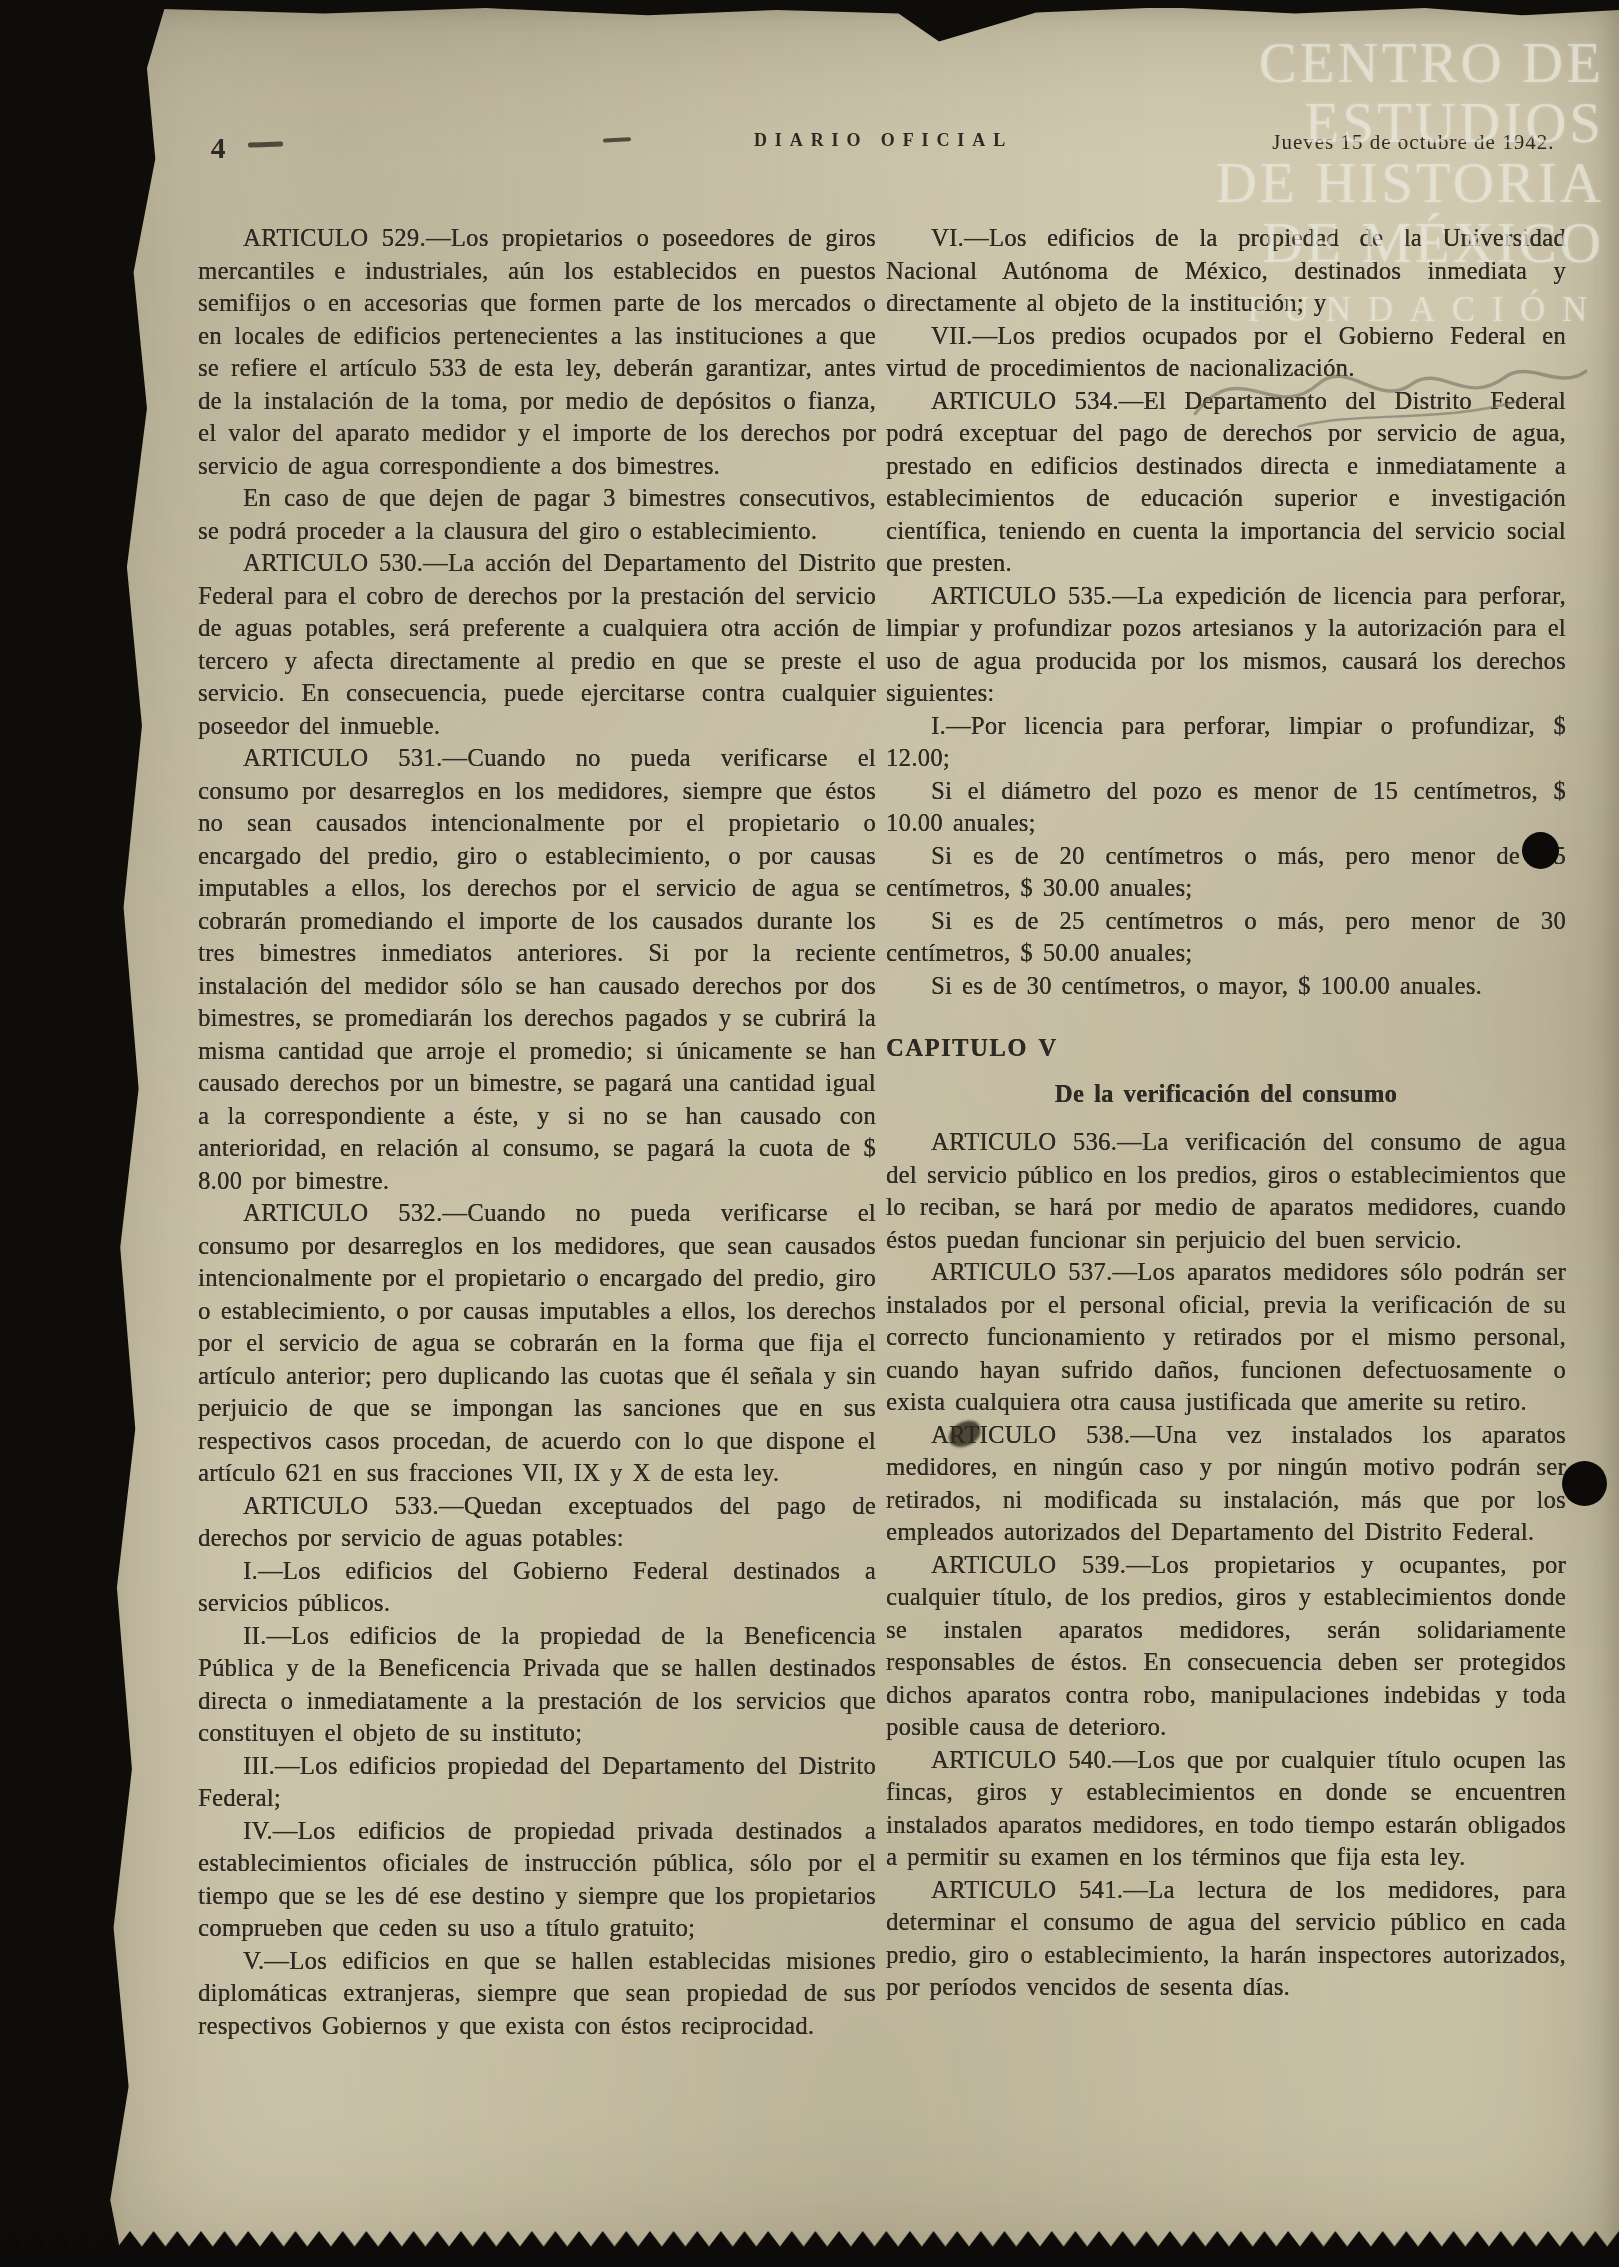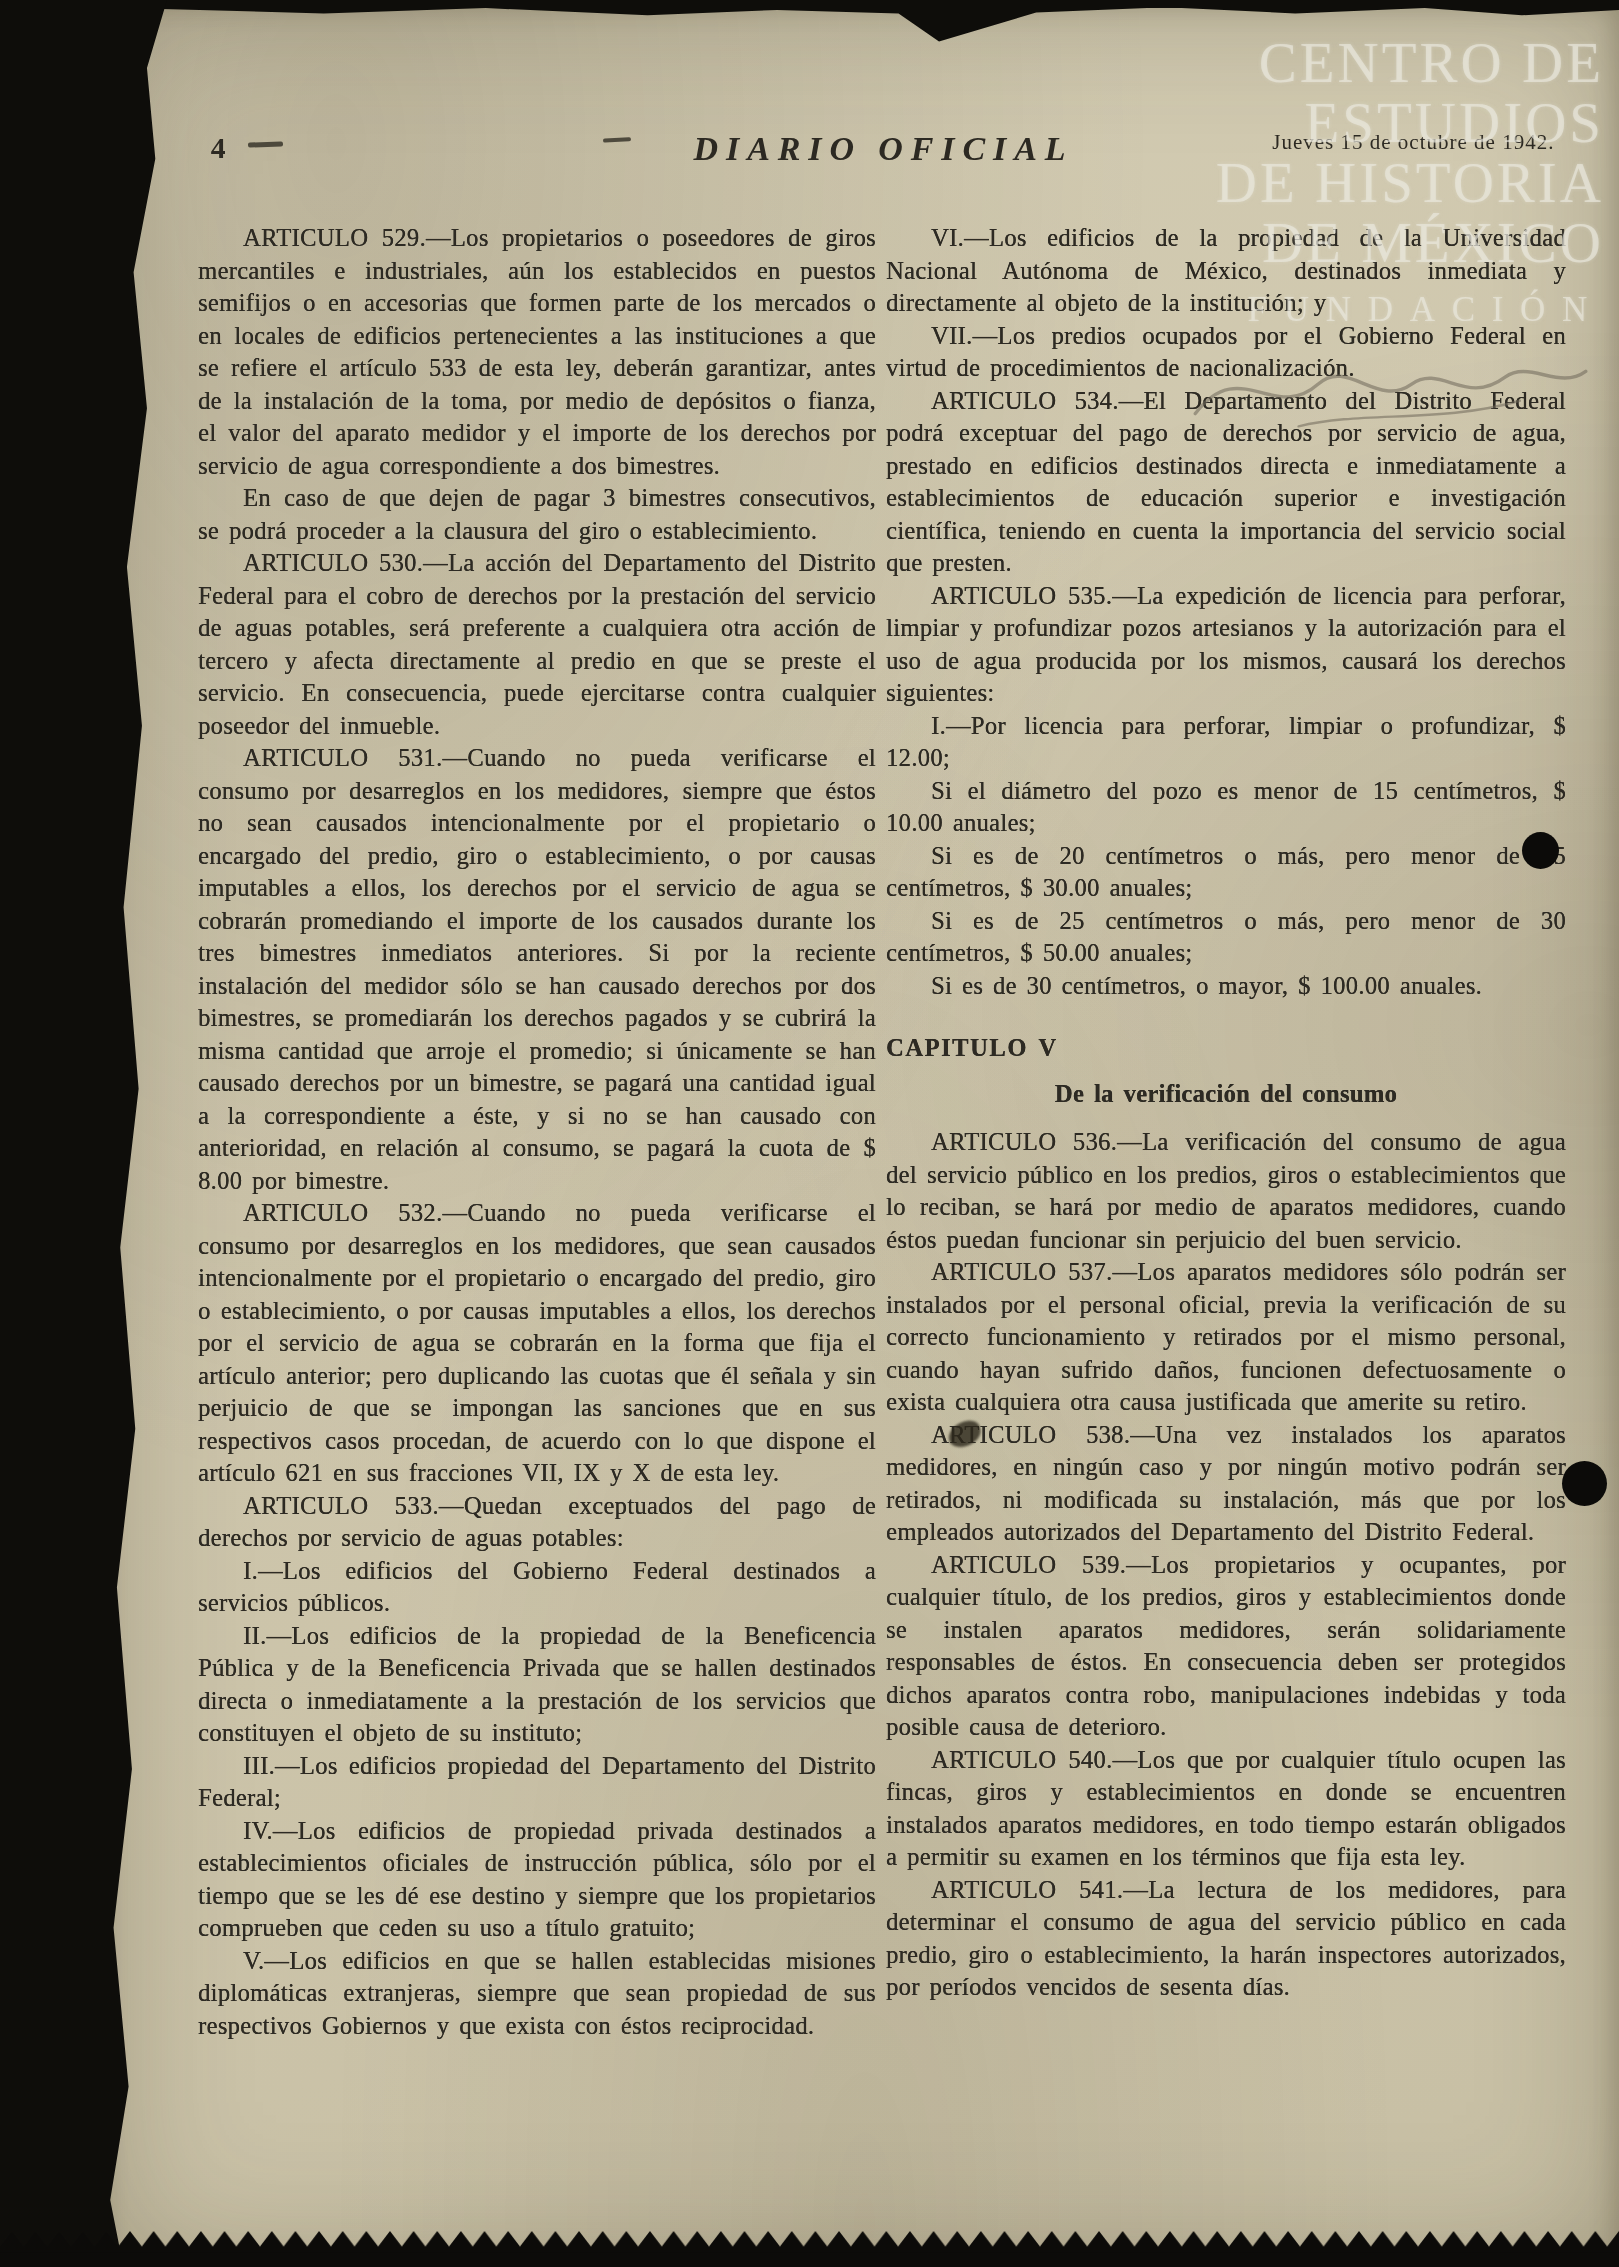--- a/index.html
+++ b/index.html
@@ -19,21 +19,21 @@
       radial-gradient(ellipse at 98% 45%, rgba(70,58,34,0.12), transparent 40%),
       radial-gradient(ellipse at 50% 98%, rgba(70,58,34,0.10), transparent 50%),
       linear-gradient(160deg, #d3ccb3 0%, #cec6ac 45%, #c7bfa4 100%);
     box-shadow: inset 0 0 138px rgba(55,45,25,0.28), inset -5.9px 0 23.6px rgba(55,45,25,0.22);
     z-index: 1;
   }
 
   
   .header { position: absolute; left: 189px; right: 41px; top: 126px; height: 43px; z-index: 3; color: #2c2922; }
   .pagenum { position: absolute; left: 21.7px; top: 5.9px; font-size: 29.6px; font-weight: bold; }
-  .masthead { position: absolute; left: 0; right: 0; top: 3.9px; text-align: center; font-size: 34px; font-weight: bold; letter-spacing: 7.9px; font-style: italic; }
+  .masthead { position: absolute; left: 0; right: 0; top: 3.9px; text-align: center; font-size: 18px; font-weight: bold; letter-spacing: 7.9px; }
   .issue-date { position: absolute; right: 23.6px; top: 3.9px; font-size: 21px; letter-spacing: 1px; }
   .stray-dash { position: absolute; background: #3a362c; border-radius: 2px; opacity: 0.85; }
   .dash-1 { left: 59px; top: 15.8px; width: 35px; height: 4.9px; transform: rotate(-2deg); }
   .dash-2 { left: 414px; top: 11.8px; width: 27.6px; height: 3.9px; transform: rotate(-3deg); }
 
   
   .col {
     position: absolute; top: 222px; z-index: 2;
     color: #2d2a23;
     font-size: 24.6px; line-height: 32.5px;

